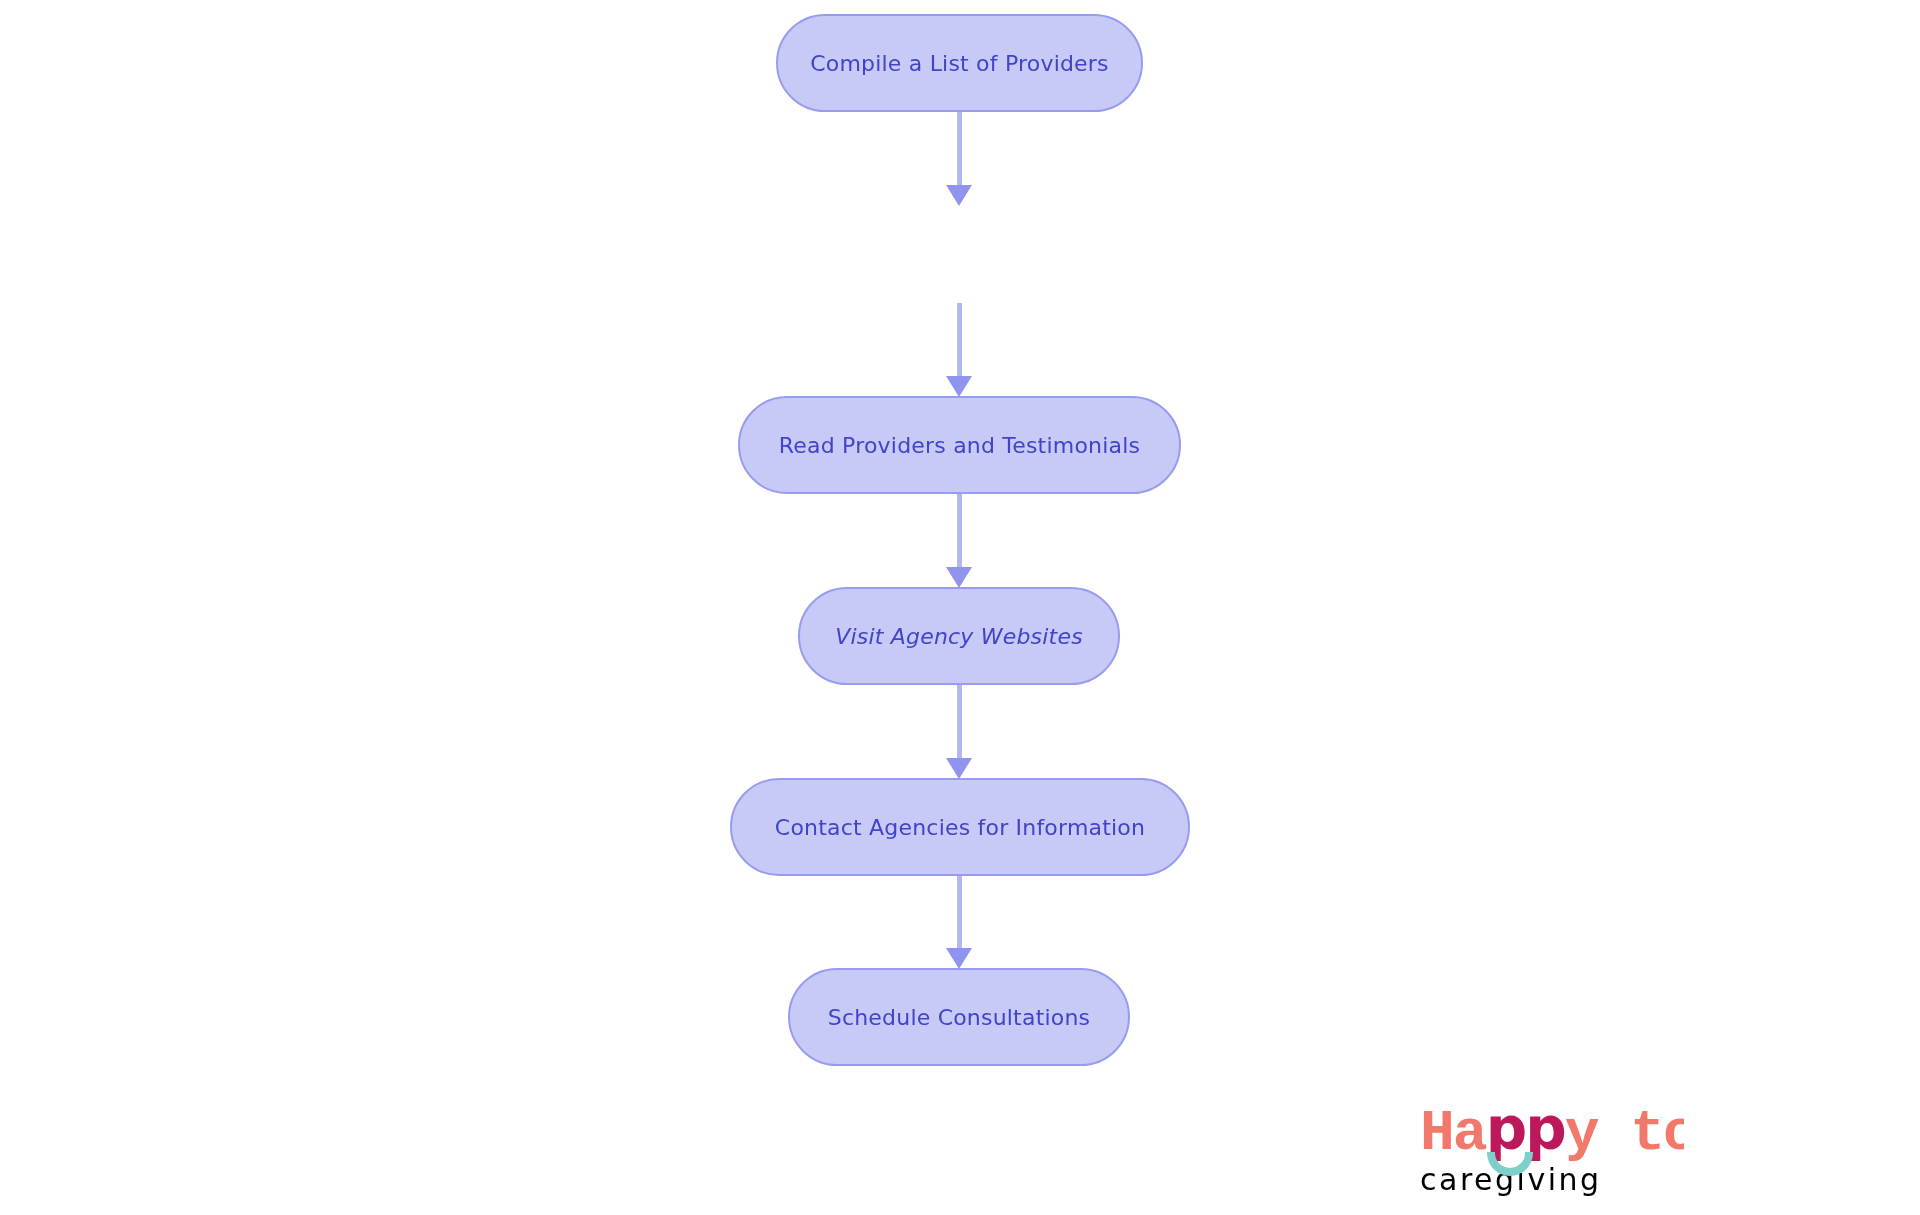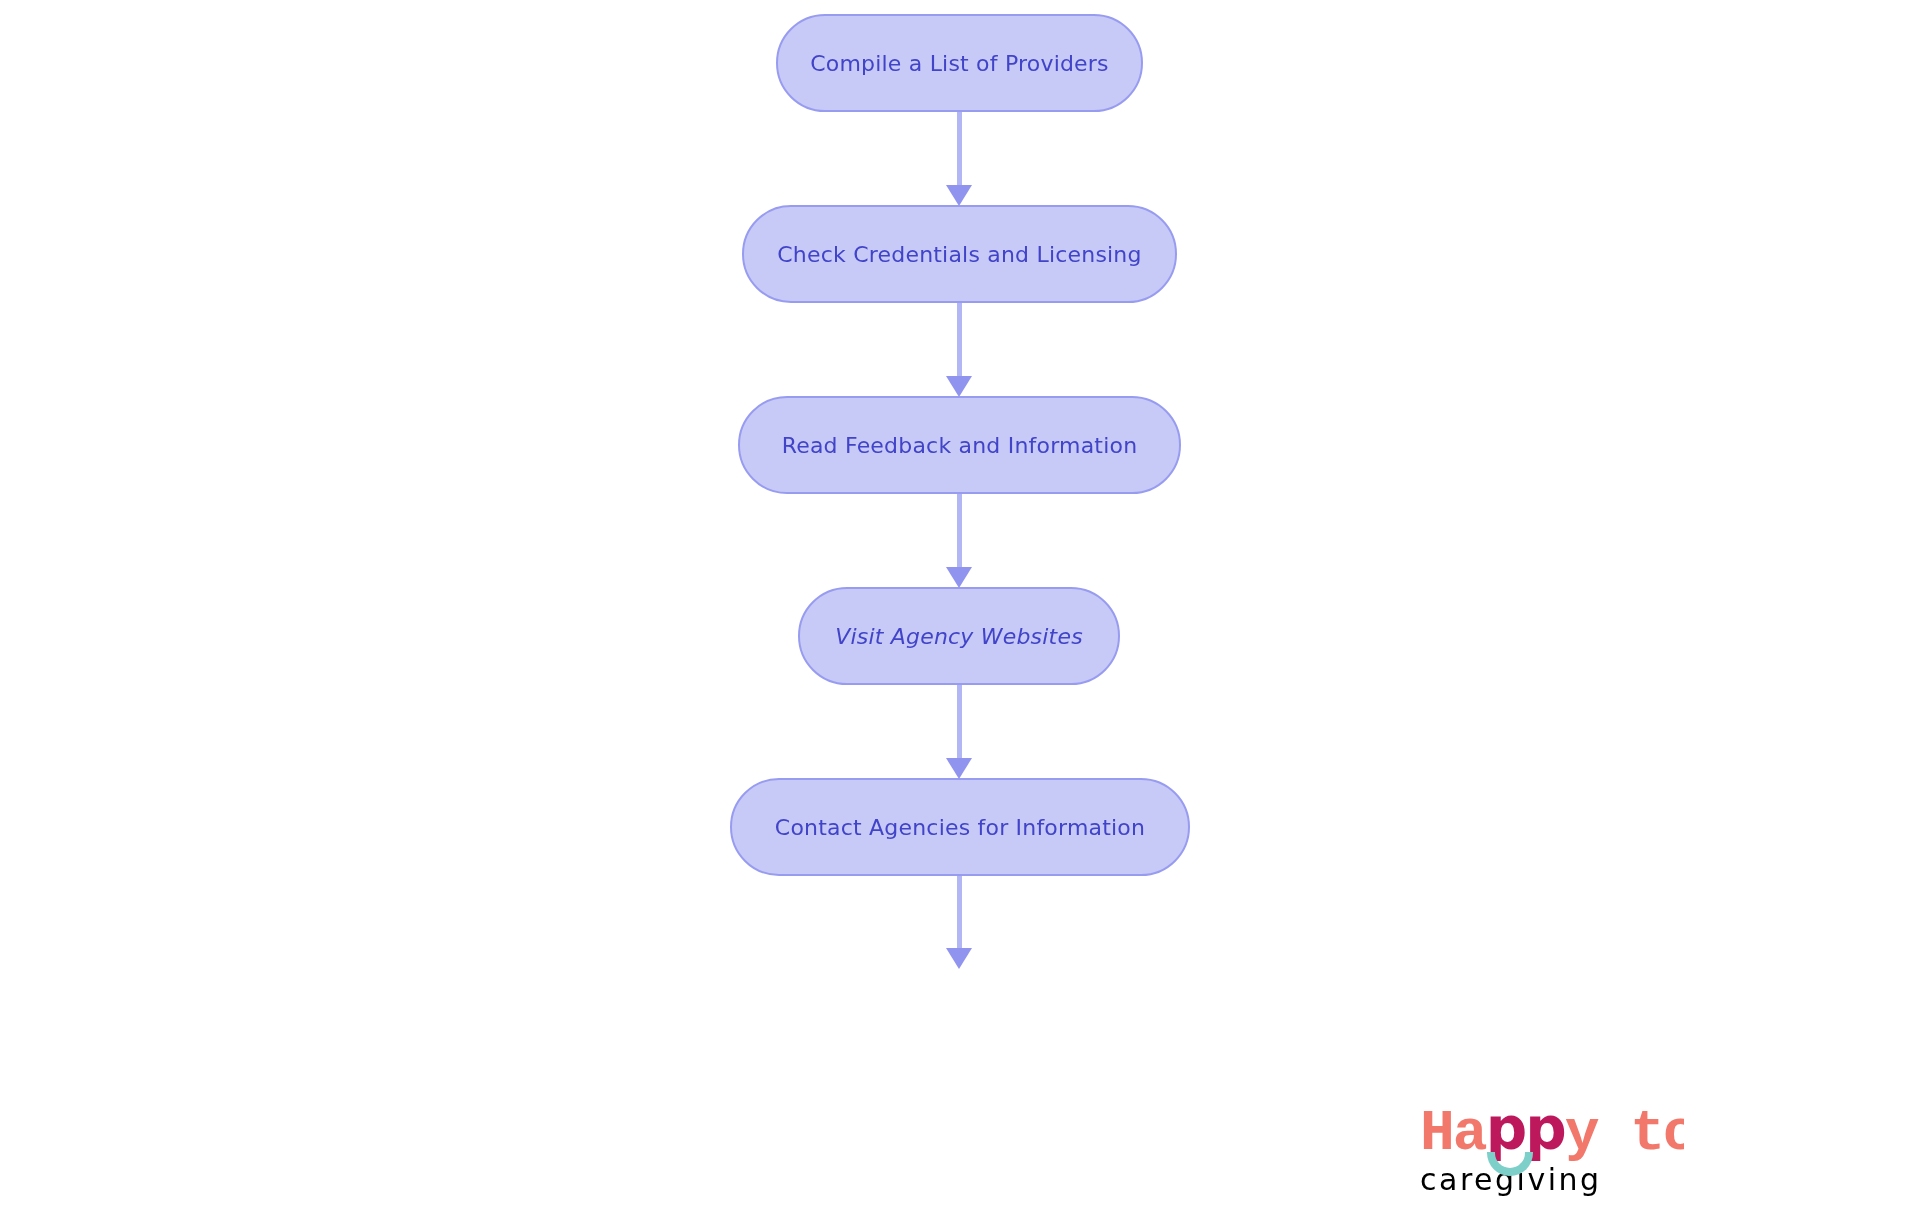--- a/index.html
+++ b/index.html
@@ -96,31 +96,31 @@
   }
 </style>
 </head>
 <body>
 
 <div class="canvas">
 
   <div class="node node-1">
     <span>Compile a List of Providers</span>
   </div>
-  <div class="node node-2">
-    <span>Check Credentials and Licensing</span>
-  </div>
   <div class="node node-3">
-    <span>Read Feedback and Information</span>
+    <span>Read Providers and Testimonials</span>
   </div>
   <div class="node node-4">
     <span>Visit Agency Websites</span>
   </div>
   <div class="node node-5">
     <span>Contact Agencies for Information</span>
+  </div>
+  <div class="node node-6">
+    <span>Schedule Consultations</span>
   </div>
 
   <div class="arrow-stem stem-1"></div>
   <div class="arrow-head head-1"></div>
   <div class="arrow-stem stem-2"></div>
   <div class="arrow-head head-2"></div>
   <div class="arrow-stem stem-3"></div>
   <div class="arrow-head head-3"></div>
   <div class="arrow-stem stem-4"></div>
   <div class="arrow-head head-4"></div>

